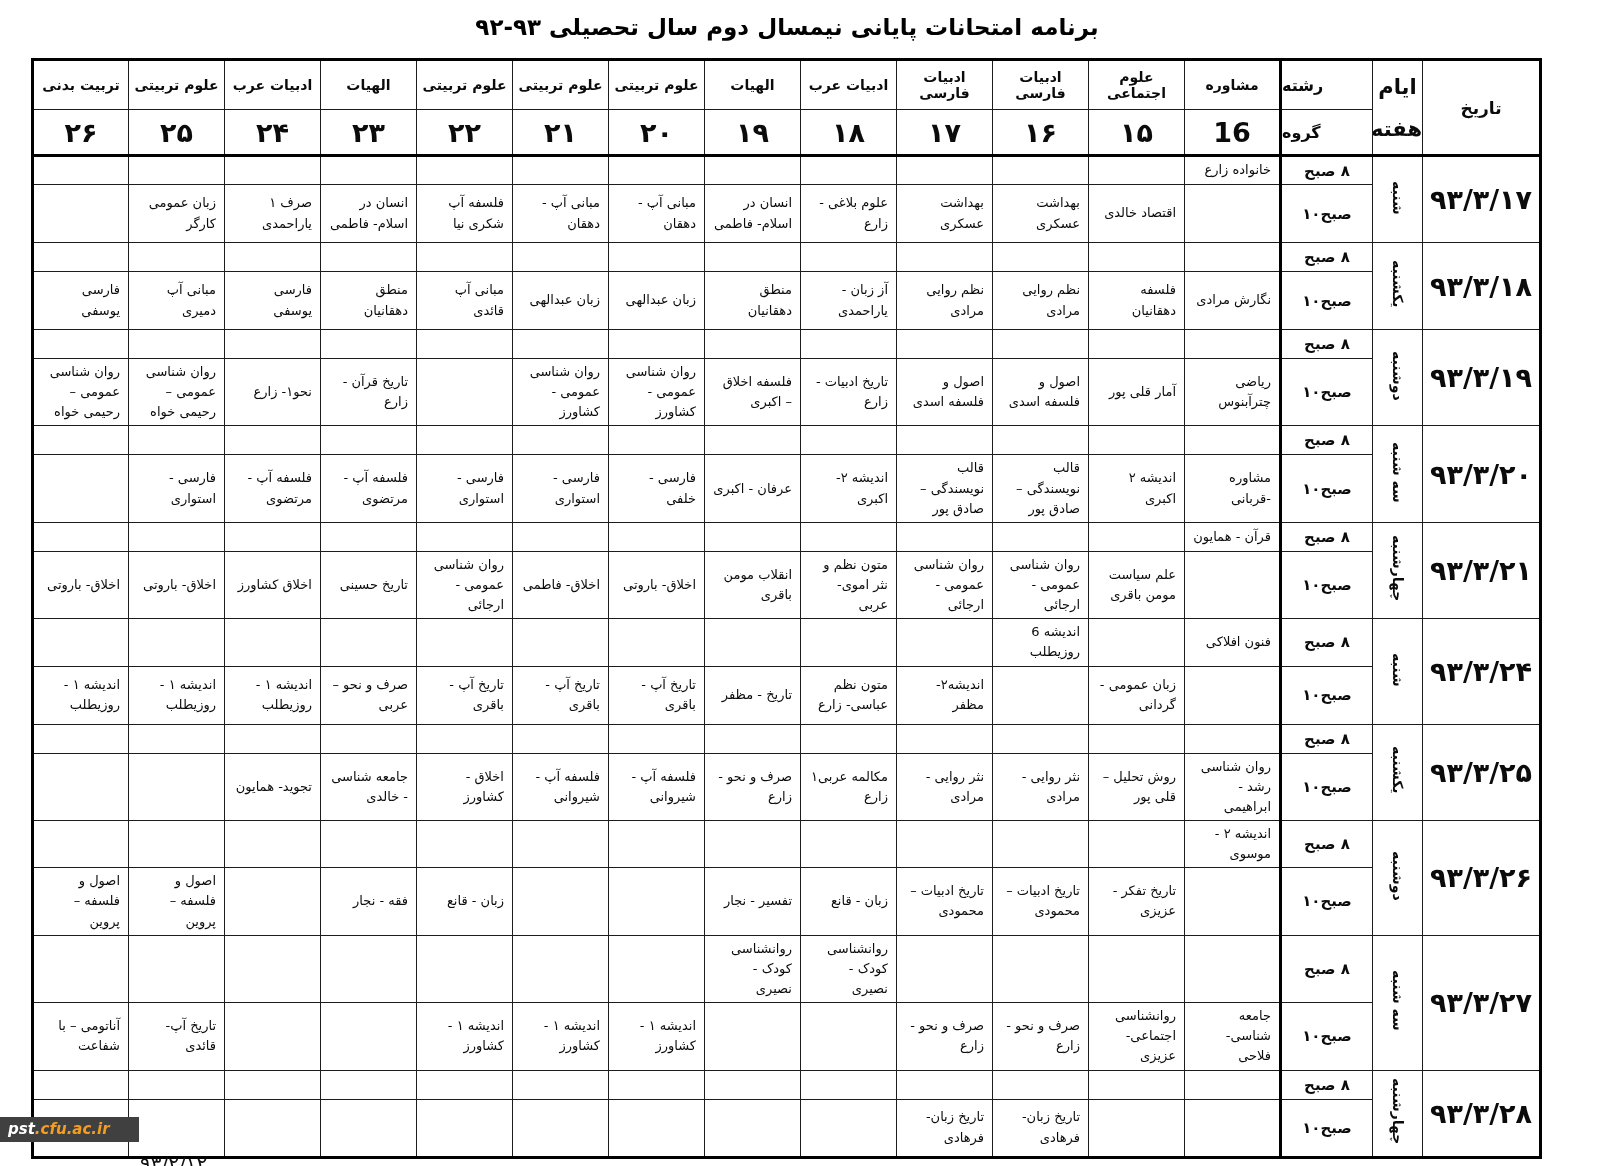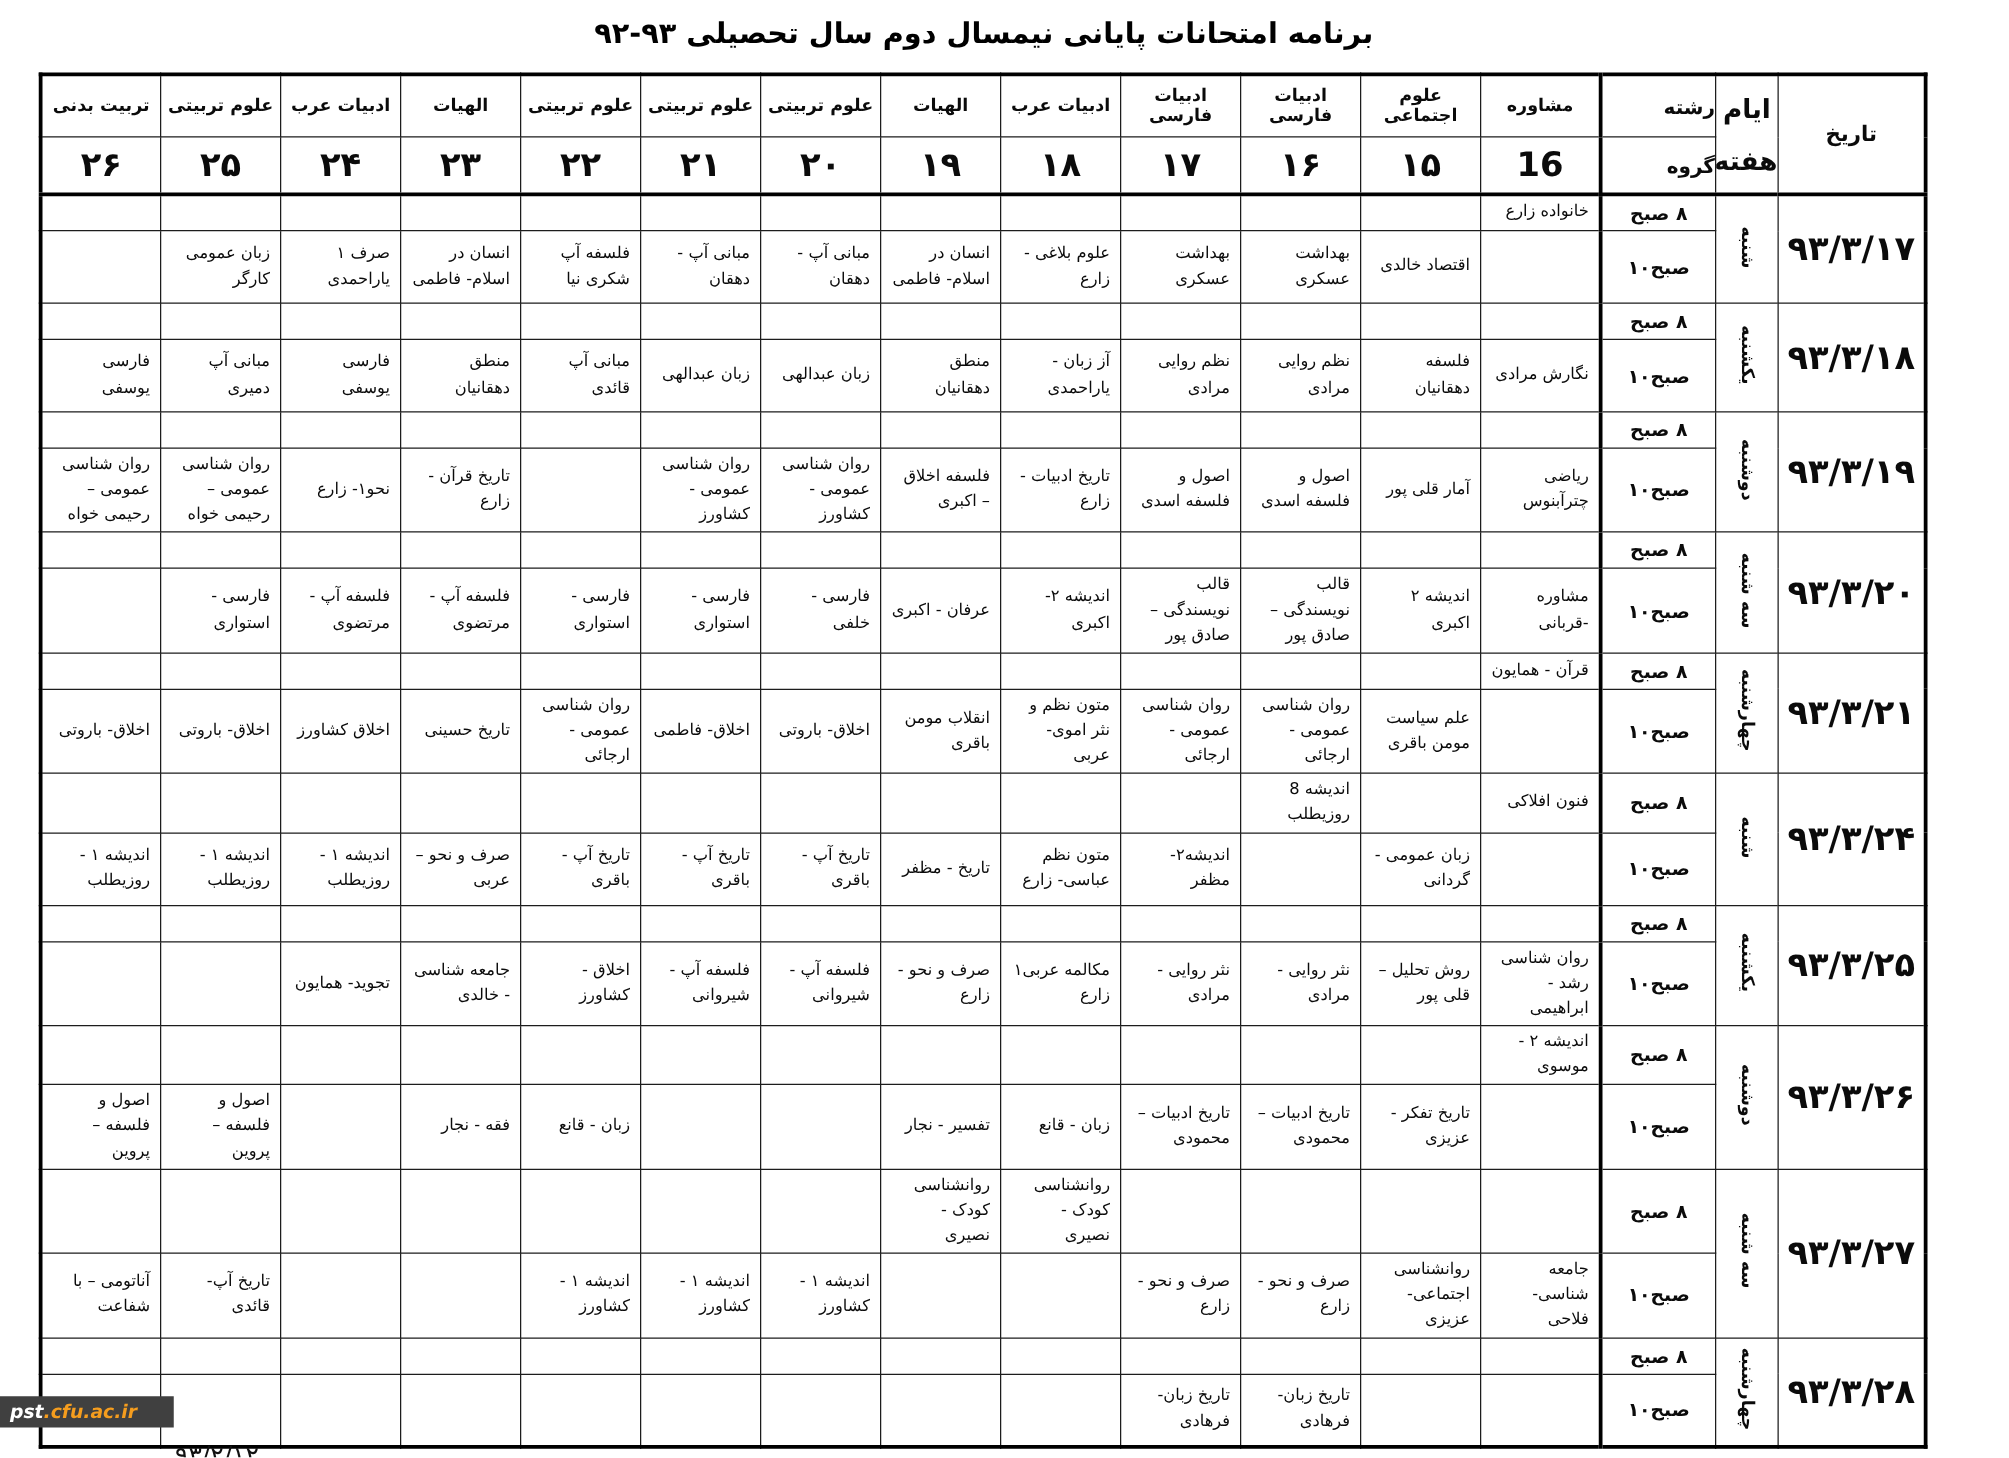--- a/index.html
+++ b/index.html
@@ -12,21 +12,21 @@
   table.schedule { border-collapse: collapse; table-layout: fixed; width: 1510px; direction: rtl; background: #fff; }
   table.schedule { border: 3px solid #000; }
   th, td { border: 1px solid #1c1c1c; vertical-align: middle; overflow: hidden; }
   col.c-date { width: 118px; }
   col.c-day { width: 50px; }
   col.c-time { width: 92px; }
   col.c-g { width: 96px; }
   
   th.h-date { font-size: 17px; font-weight: 700; text-align: center; }
   th.h-day { font-size: 21px; font-weight: 700; text-align: center; line-height: 2.0; padding: 4px 0; }
-  th.h-group { font-size: 16px; font-weight: 700; text-align: right; padding: 5px 0; }
+  th.h-group { font-size: 16px; font-weight: 700; text-align: left; padding: 5px 0; }
   th.g-field { font-size: 14px; font-weight: 700; text-align: center; padding: 8px 2px; height: 38px; }
   th.g-num { font-size: 27px; font-weight: 700; text-align: center; padding: 5px 0; height: 46px; }
   tr.hrow2 th, th.hspan { border-bottom: 3px solid #000; }
   
   .thickL { border-left: 3px solid #000 !important; }
   
   td.date-cell { font-size: 27px; font-weight: 700; text-align: center; letter-spacing: 1px; }
   td.day-cell { text-align: center; }
   td.day-cell span { display: inline-block; writing-mode: vertical-rl; text-orientation: mixed; font-size: 14px; font-weight: 700; letter-spacing: 2px; }
   td.time-cell { font-size: 15px; font-weight: 700; text-align: center; padding: 3px 6px; white-space: nowrap; margin-left: 45px; }
@@ -278,21 +278,21 @@
             <td class="exam-cell">اخلاق کشاورز</td>
             <td class="exam-cell">اخلاق- باروتی</td>
             <td class="exam-cell">اخلاق- باروتی</td>
           </tr>
           <tr class="r8">
             <td class="date-cell" rowspan="2">۹۳/۳/۲۴</td>
             <td class="day-cell" rowspan="2"><span>شنبه</span></td>
             <td class="time-cell t8 thickL">۸ صبح</td>
             <td class="exam-cell">فنون افلاکی</td>
             <td class="exam-cell"></td>
-            <td class="exam-cell">اندیشه 8 روزیطلب</td>
+            <td class="exam-cell">اندیشه 6 روزیطلب</td>
             <td class="exam-cell"></td>
             <td class="exam-cell"></td>
             <td class="exam-cell"></td>
             <td class="exam-cell"></td>
             <td class="exam-cell"></td>
             <td class="exam-cell"></td>
             <td class="exam-cell"></td>
             <td class="exam-cell"></td>
             <td class="exam-cell"></td>
             <td class="exam-cell"></td>

